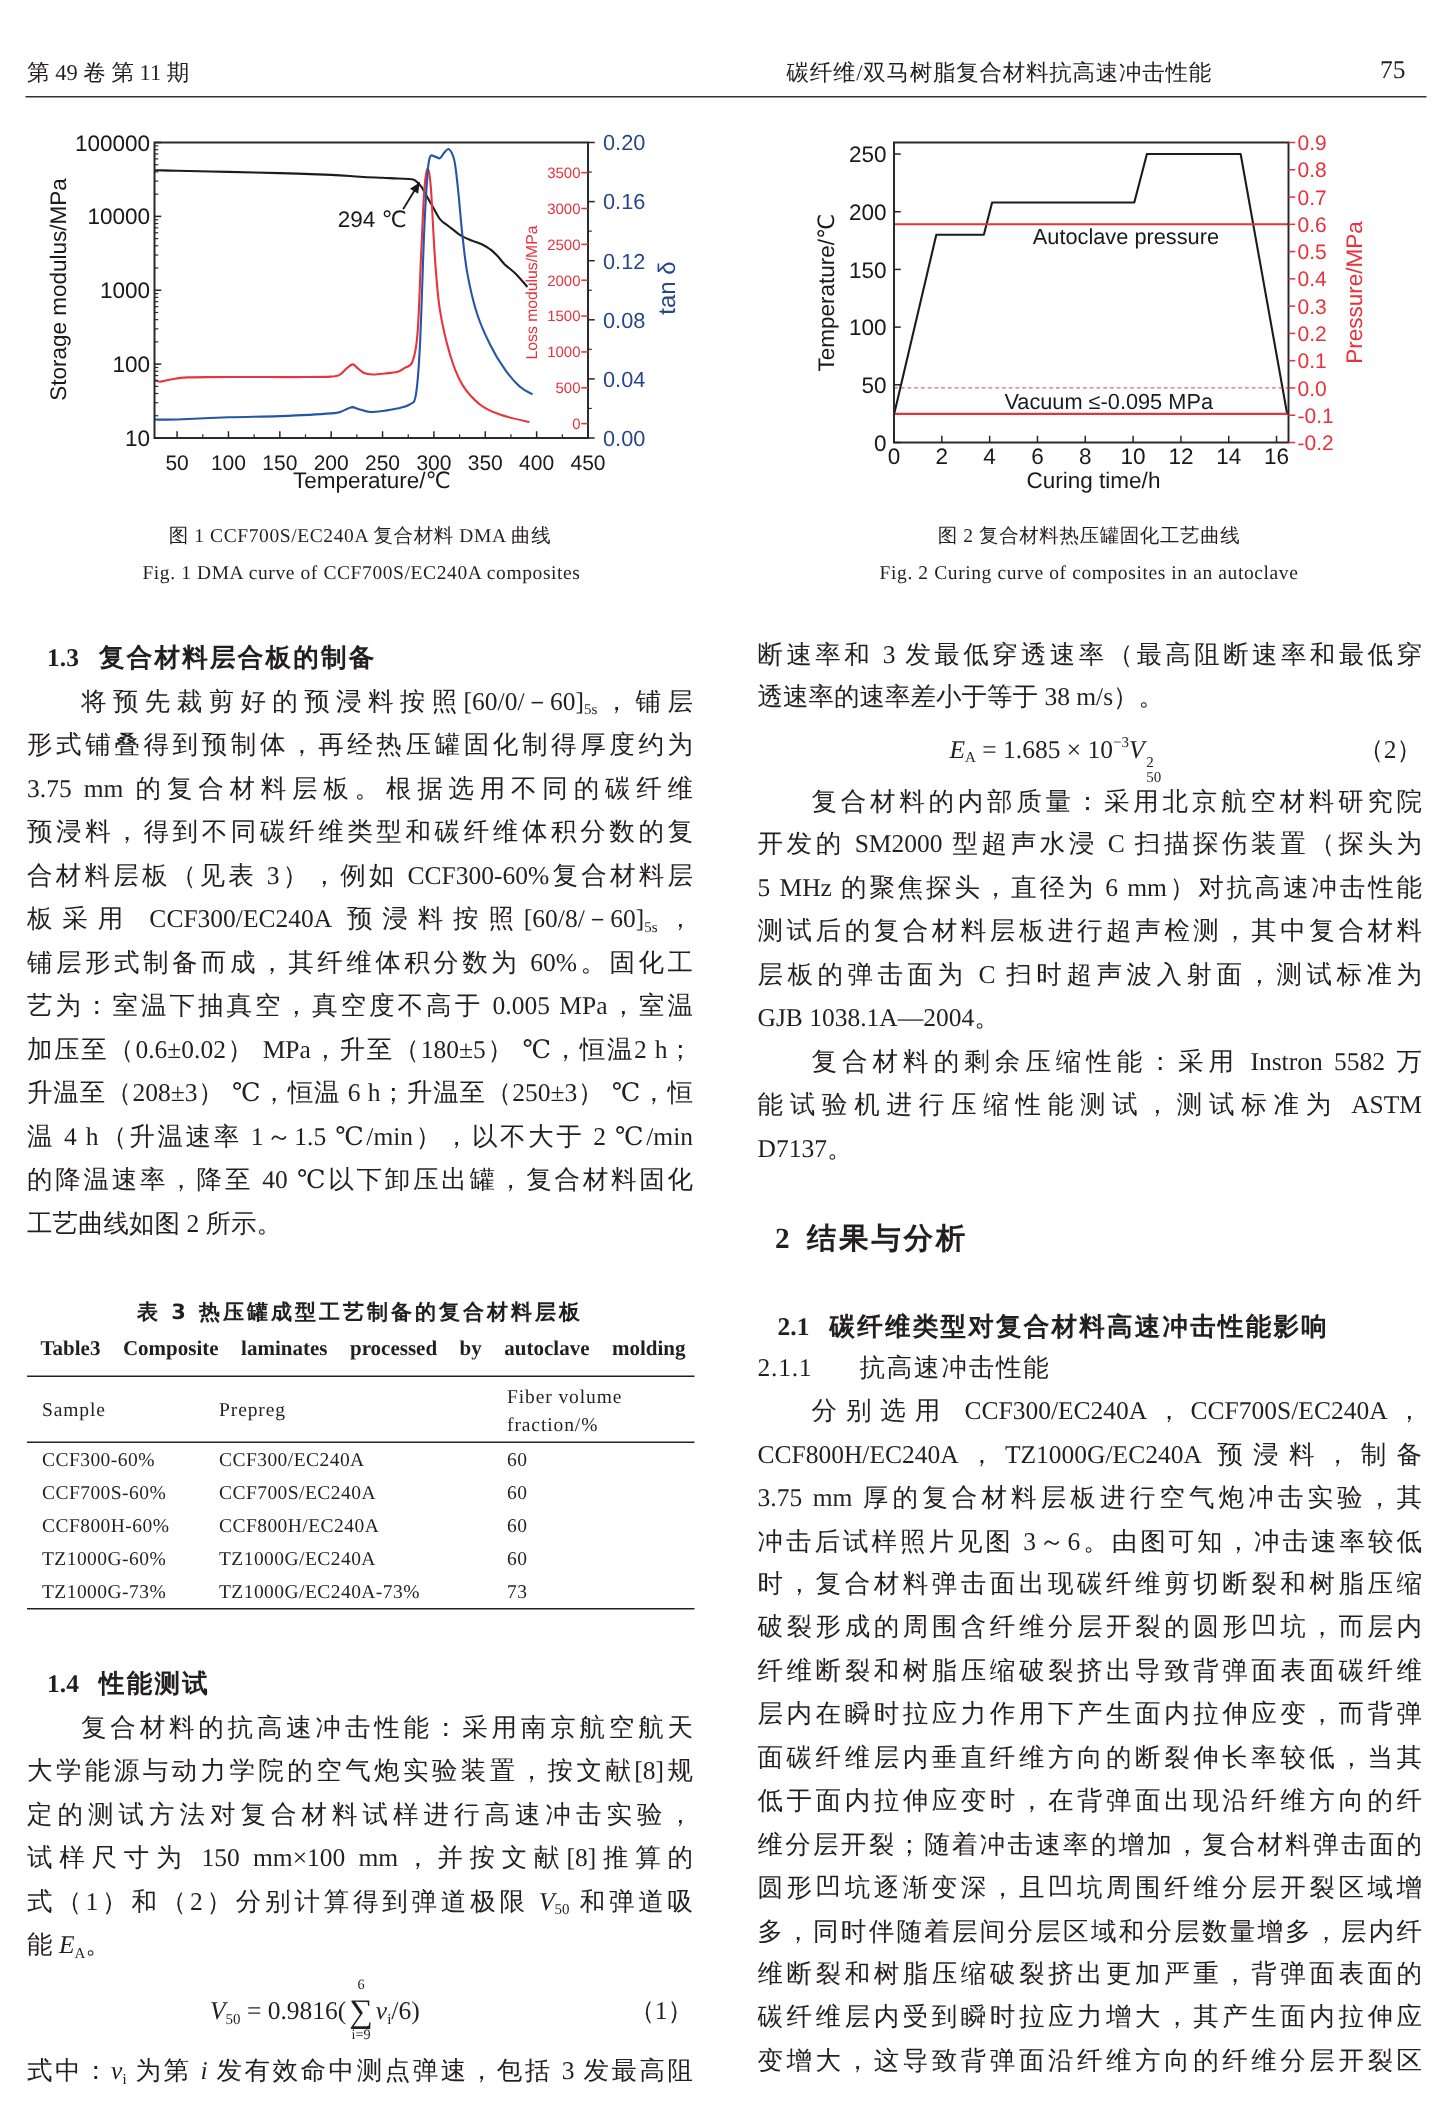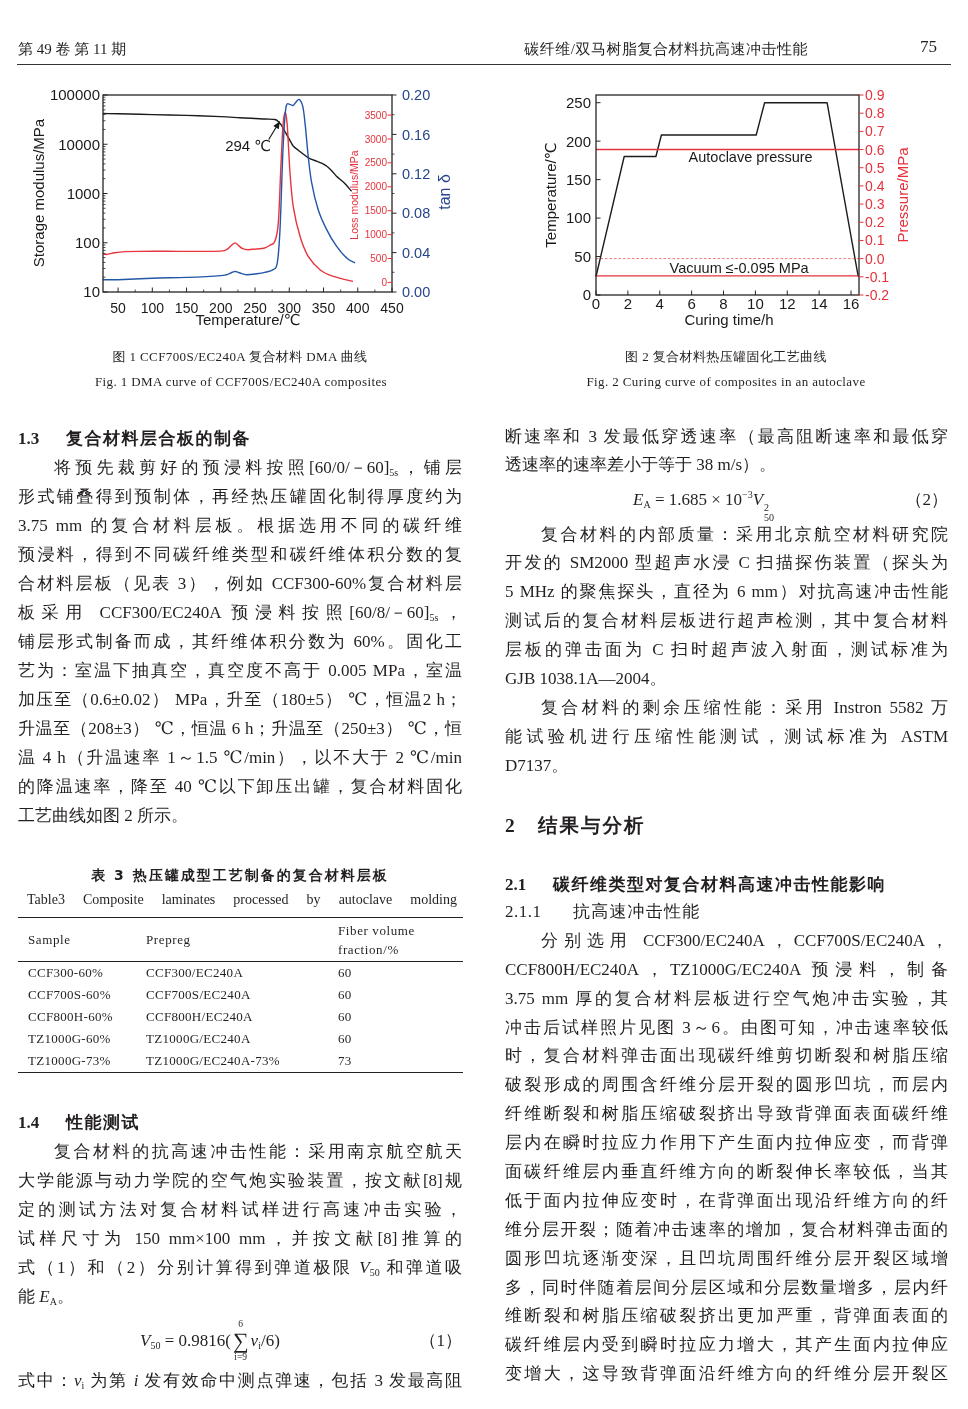--- a/index.html
+++ b/index.html
@@ -34,29 +34,29 @@
 .ln{display:block;height:29px;line-height:29px;font-size:17px;text-align:justify;text-align-last:justify;overflow:hidden;}
 .rcol .ln{height:28.9px;line-height:28.9px;}
 .ln.last{text-align-last:left;}
 .ln.ind{padding-left:36px;}
 .ln .run{white-space:pre;}
 sub{font-size:10px;vertical-align:-3px;line-height:0;}
 sup{font-size:10px;vertical-align:7px;line-height:0;}
 i{font-style:italic;}
 
 .hd{height:29px;line-height:29px;font-size:17px;font-weight:bold;font-family:"DejaVu Sans","Liberation Sans",sans-serif;letter-spacing:1.5px;white-space:nowrap;}
-.hd .num{display:inline-block;width:48px;font-family:"Liberation Serif","DejaVu Serif",serif;letter-spacing:0;}
+.hd .num{display:inline-block;width:48px;font-family:"Liberation Serif","DejaVu Serif",serif;letter-spacing:0;text-align:center;}
 #R-h2{position:absolute;left:505px;top:810.5px;font-size:19.5px;letter-spacing:2px;}
 #R-h2 .num{width:33px;}
 #R-h21{position:absolute;left:505px;top:869.5px;}
 .subhd{height:28.9px;line-height:28.9px;font-size:17px;white-space:nowrap;letter-spacing:1.2px;}
 .subhd .num{display:inline-block;width:68px;letter-spacing:0.5px;}
 
 #tbl-title-cn{position:absolute;left:18px;width:444px;top:865px;text-align:center;font-size:14px;line-height:20px;font-weight:bold;font-family:"DejaVu Sans","Liberation Sans",sans-serif;letter-spacing:2px;white-space:nowrap;}
-#tbl-title-en{position:absolute;left:27px;width:430px;top:890px;font-size:14px;line-height:20px;text-align:justify;text-align-last:justify;white-space:nowrap;}
+#tbl-title-en{position:absolute;left:27px;width:430px;top:890px;font-size:14px;line-height:20px;text-align:justify;text-align-last:justify;white-space:nowrap;font-weight:bold;}
 #tbl{position:absolute;left:18px;top:917px;width:445px;border-collapse:collapse;table-layout:fixed;font-size:13px;color:#231f20;}
 #tbl col.c1{width:128px;}
 #tbl col.c2{width:192px;}
 #tbl col.c3{width:125px;}
 #tbl th{font-weight:normal;text-align:left;vertical-align:middle;height:43px;padding:0;line-height:19px;border-top:1.6px solid #222;border-bottom:1px solid #222;letter-spacing:0.6px;}
 #tbl td{height:22px;padding:0;line-height:22px;white-space:nowrap;letter-spacing:0.3px;}
 #tbl th:first-child,#tbl td:first-child{text-indent:10px;}
 #tbl tbody tr:last-child td{border-bottom:1.6px solid #222;}
 
 #eq1{position:absolute;left:18px;top:1318px;width:444px;height:46px;}

